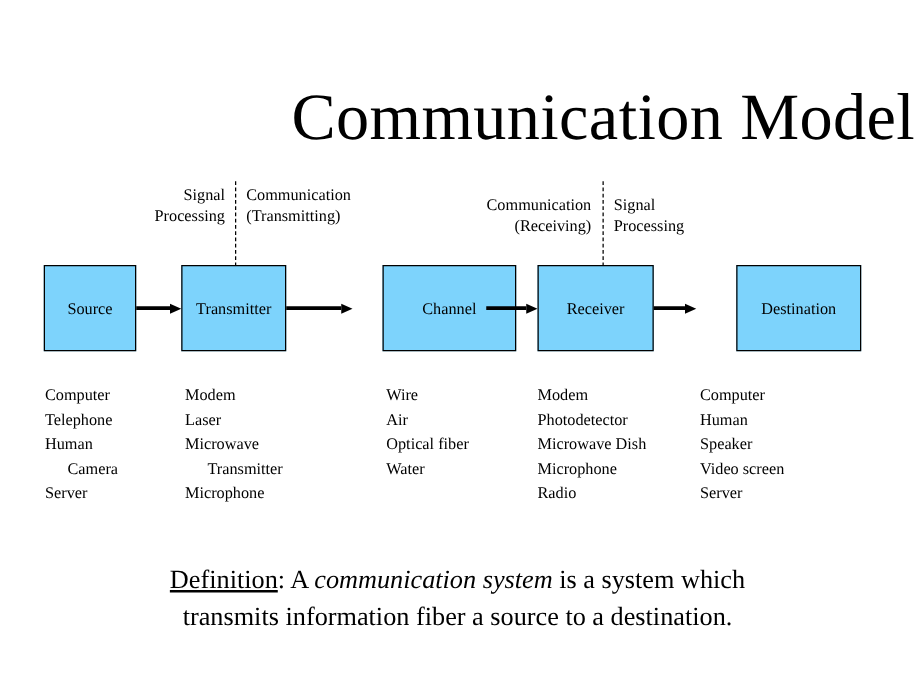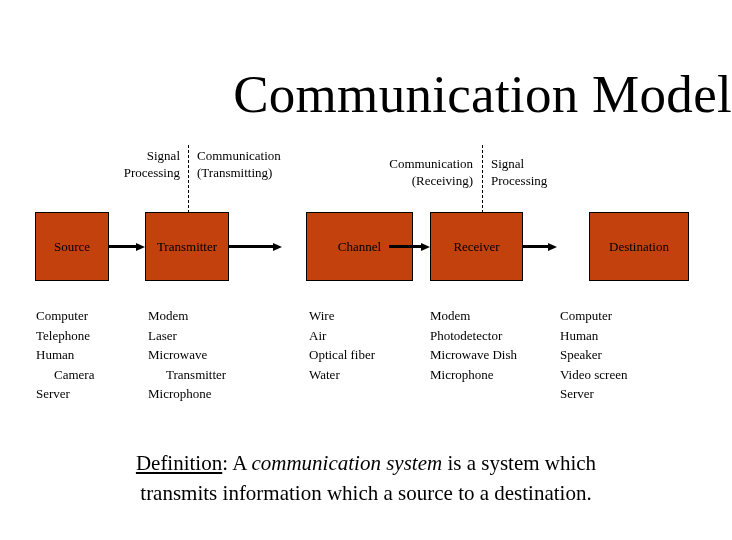--- a/index.html
+++ b/index.html
@@ -73,21 +73,21 @@
     height: 68px;
   }
   #divider-left  { left: 188px; }
   #divider-right { left: 482px; }
 
   
   .proc-box {
     position: absolute;
     top: 212px;
     height: 69px;
-    background: #c2410c;
+    background: #7dd3fc;
     border: 1px solid #000000;
     box-sizing: border-box;
     display: flex;
     align-items: center;
     justify-content: center;
   }
   .proc-box span {
     font-size: 13px;
     line-height: 15px;
     font-family: "Liberation Serif", "DejaVu Serif", serif;
@@ -250,28 +250,29 @@
     <div>Air</div>
     <div>Optical fiber</div>
     <div>Water</div>
   </div>
 
   <div class="examples-col" id="col-receiver">
     <div>Modem</div>
     <div>Photodetector</div>
     <div>Microwave  Dish</div>
     <div>Microphone</div>
+    <div>Radio</div>
   </div>
 
   <div class="examples-col" id="col-destination">
     <div>Computer</div>
     <div>Human</div>
     <div>Speaker</div>
     <div>Video screen</div>
     <div>Server</div>
   </div>
 
   <div id="definition">
     <span class="line"><span class="term">Definition</span><span>: A </span><span class="emph">communication system</span><span> is a system which</span></span>
-    <span class="line">transmits information which a source to a destination.</span>
+    <span class="line">transmits information fiber a source to a destination.</span>
   </div>
 
 </div>
 
 </body></html>

